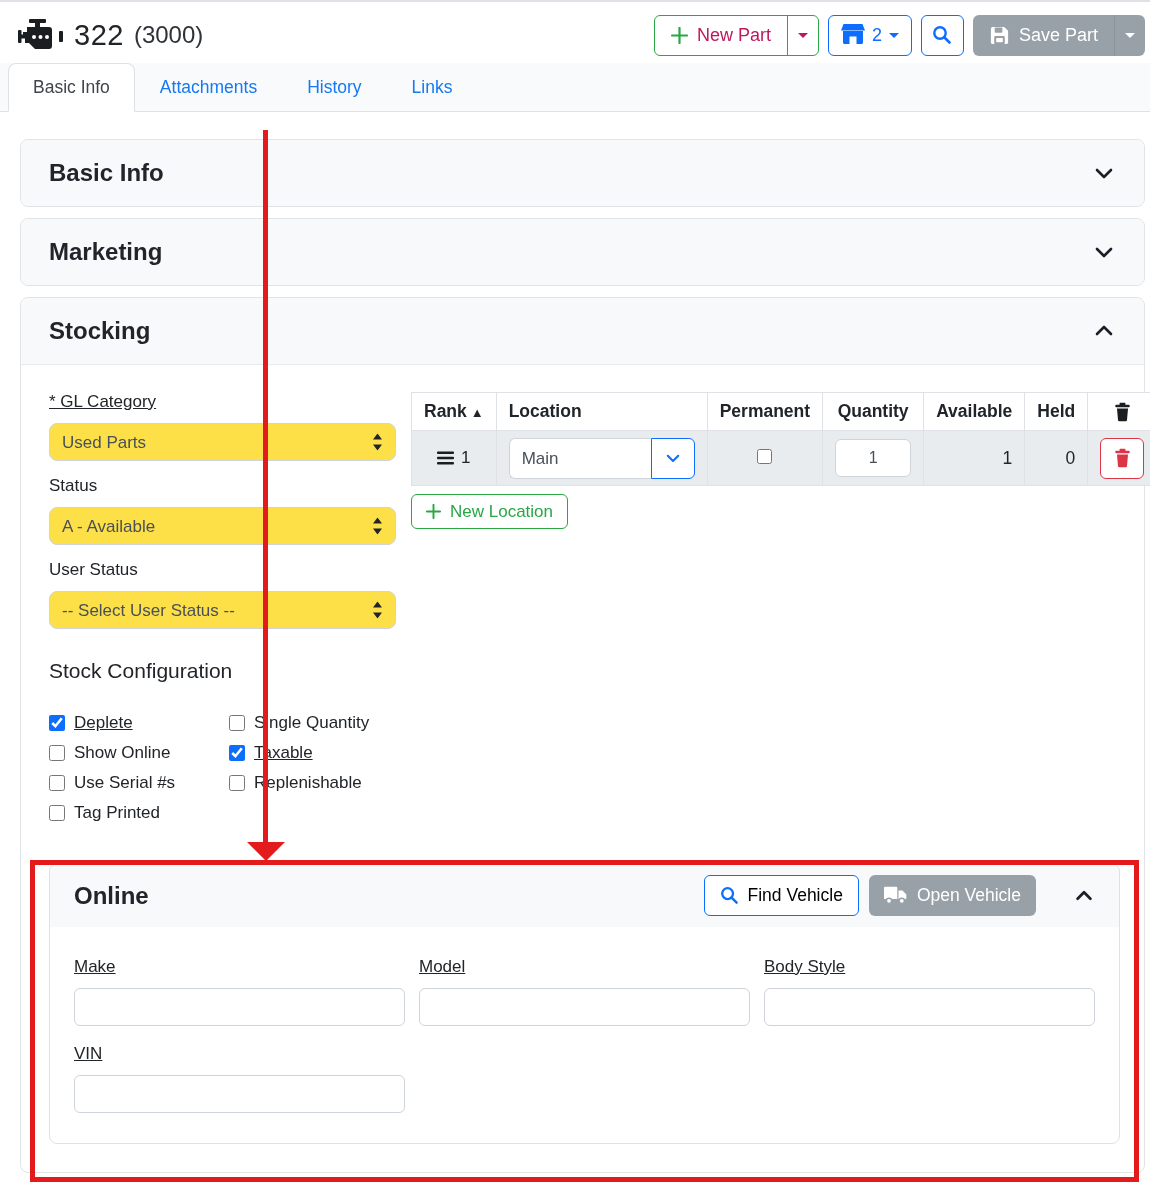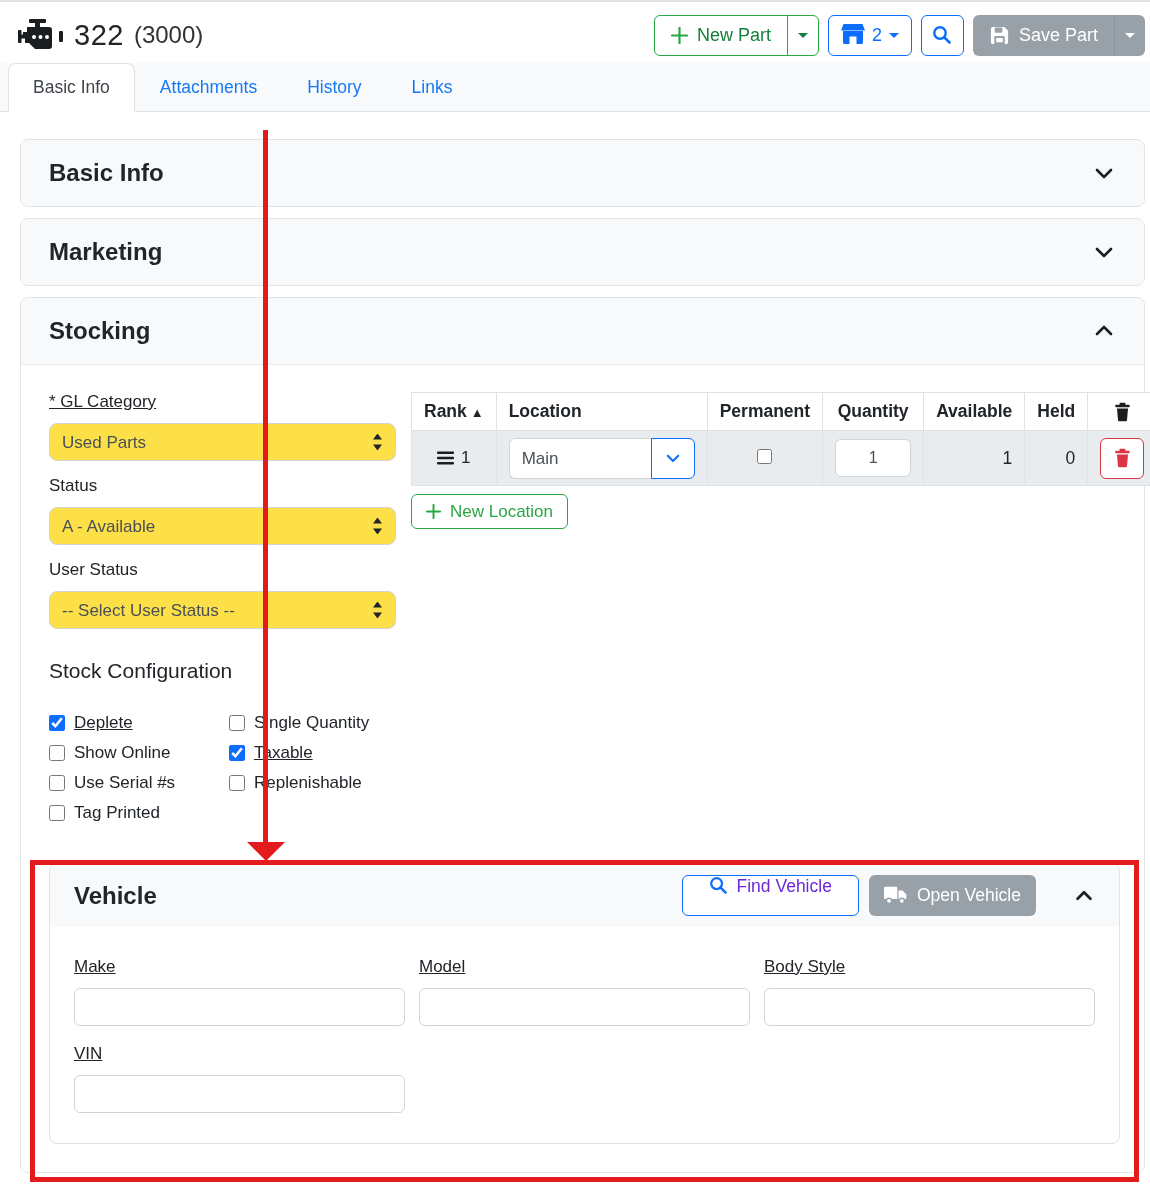--- a/index.html
+++ b/index.html
@@ -10,21 +10,21 @@
     height:1187px; overflow:hidden; position:relative;
     border-top:2px solid #dee2e6;
   }
   
   .title-row { display:flex; align-items:center; padding:14px 5px 0 18px; height:52px; }
   .engine-ic { margin-right:10px; display:inline-flex; }
   .part-number { font-size:29px; font-weight:400; letter-spacing:.5px; }
   .part-qty { font-size:24px; color:#2f3337; margin-left:10px; }
   .header-actions { margin-left:auto; display:flex; gap:9px; align-items:center; }
   .btn-group { display:inline-flex; border-radius:6px; overflow:hidden; height:41px; }
-  .bg-green { border:1px solid #28a745; color:#15803d; background:#fff; }
+  .bg-green { border:1px solid #28a745; color:#be185d; background:#fff; }
   .bg-green .divider { border-left:1px solid #28a745; }
   .bg-gray  { background:#99a1a8; color:#fff; }
   .bg-gray .divider { border-left:1px solid #8b939b; }
   .btn-main { display:flex; align-items:center; gap:9px; padding:0 16px; font-size:18px; cursor:pointer; }
   .btn-caret { width:31px; display:flex; align-items:center; justify-content:center; cursor:pointer; }
   .caret { width:0; height:0; border-left:5px solid transparent; border-right:5px solid transparent; border-top:5px solid currentColor; }
   .btn-outline-blue { border:1px solid #0d6efd; color:#0d6efd; background:#fff; border-radius:6px;
     height:41px; display:inline-flex; align-items:center; justify-content:center; gap:7px; padding:0 12px; font-size:18px; cursor:pointer; }
   .btn-square { width:43px; padding:0; }
   
@@ -74,22 +74,22 @@
   .qty-input { width:76px; height:38px; border:1px solid #ced4da; border-radius:6px; text-align:center;
     font-size:16px; color:#495057; font-family:inherit; }
   .trash-btn { width:44px; height:41px; background:#fff; border:1px solid #dc3545; border-radius:6px;
     color:#dc3545; display:inline-flex; align-items:center; justify-content:center; cursor:pointer; }
   .new-loc-btn { margin-top:8px; display:inline-flex; align-items:center; gap:9px; padding:0 14px; height:35px;
     border:1px solid #28a745; color:#28a745; background:#fff; border-radius:6px; font-size:17px; cursor:pointer; }
   
   .vehicle-card { margin-top:40px; border:1px solid #dee2e6; border-radius:8px; }
   .vehicle-header { background:#f8f9fa; border-radius:7px 7px 0 0; padding:11px 24px; display:flex; align-items:center; height:63px; }
   .vehicle-actions { margin-left:auto; display:flex; align-items:center; gap:10px; }
-  .btn-find { height:41px; border:1px solid #0d6efd; color:#6d28d9; background:#fff; border-radius:6px;
-    display:inline-flex; gap:9px; padding:0 26px; font-size:17.5px; cursor:pointer; }
+  .btn-find { height:41px; border:1px solid #0d6efd; color:#000000; background:#fff; border-radius:6px;
+    display:inline-flex; align-items:center; gap:9px; padding:0 15px; font-size:17.5px; cursor:pointer; }
   .btn-open { height:41px; background:#99a1a8; color:#fff; border:none; border-radius:6px;
     display:inline-flex; align-items:center; gap:9px; padding:0 15px; font-size:17.5px; cursor:pointer; }
   .vehicle-chev { margin-left:27px; display:inline-flex; cursor:pointer; }
   .vehicle-body { padding:30px 24px 30px; display:grid; grid-template-columns:repeat(3,1fr); column-gap:14px; row-gap:18px; }
   .field-label { font-size:17px; text-decoration:underline; display:inline-block; margin-bottom:11px; }
   .field input { width:100%; height:38px; border:1px solid #ced4da; border-radius:6px; padding:0 12px;
     font-size:15px; color:#495057; font-family:inherit; }
   
   .anno { position:absolute; pointer-events:none; z-index:50; }
   .arrow-line { left:263px; top:128px; width:5px; height:712px; background:#e41b1c; }
@@ -348,21 +348,21 @@
             <svg width="15" height="15" viewBox="0 0 17 17">
               <path d="M8.5 1v15M1 8.5h15" stroke="#28a745" stroke-width="2.2" stroke-linecap="round" fill="none"></path>
             </svg>
             <span>New Location</span>
           </button>
         </div>
       </div>
 
       <section class="vehicle-card">
         <div class="vehicle-header">
-          <span class="card-title">Vehicle</span>
+          <span class="card-title">Online</span>
           <span class="vehicle-actions">
             <button class="btn-find">
               <svg width="19" height="19" viewBox="0 0 20 20" fill="none">
                 <circle cx="8" cy="8" r="5.7" stroke="#0d6efd" stroke-width="2.4"></circle>
                 <path d="M12.5 12.5 17.5 17.5" stroke="#0d6efd" stroke-width="2.6" stroke-linecap="round"></path>
               </svg>
               <span>Find Vehicle</span>
             </button>
             <button class="btn-open">
               <svg width="24" height="19" viewBox="0 0 24 19">

